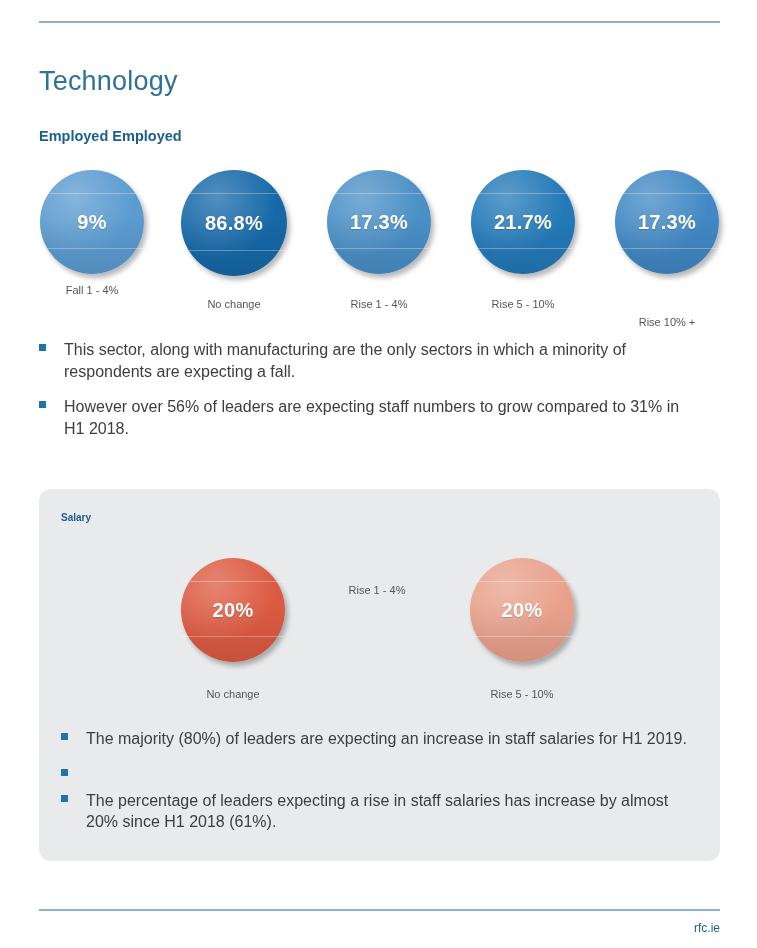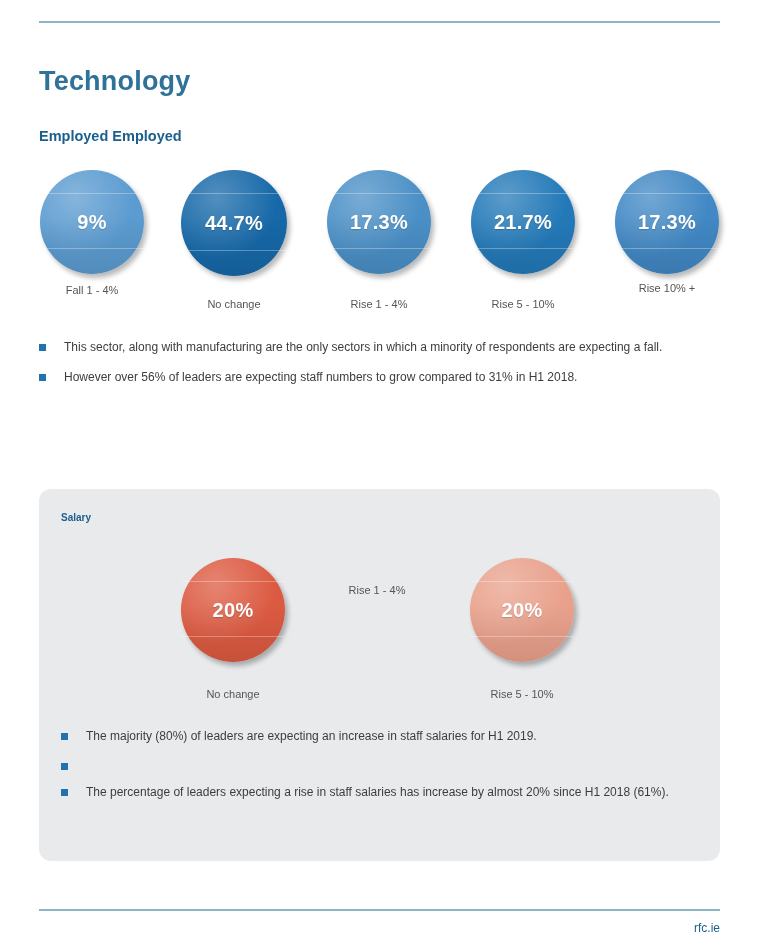--- a/index.html
+++ b/index.html
@@ -38,21 +38,21 @@
     height: 2px;
     background: #8fb3c7;
   }
 
   
   .section-title {
     position: absolute;
     left: 39px;
     top: 66px;
     font-size: 27px;
-    font-weight: 700;
+    font-weight: 400;
     letter-spacing: 0.2px;
     color: #2e7199;
   }
   .sub-title {
     position: absolute;
     left: 39px;
     top: 128px;
     font-size: 14.5px;
     font-weight: bold;
     color: #1a5f8e;
@@ -120,21 +120,21 @@
   }
   .bullet-marker {
     width: 7px;
     height: 7px;
     background: #2372b0;
     margin-top: 5px;
     margin-right: 18px;
     flex: 0 0 auto;
   }
   .bullet-text {
-    font-size: 12px;
+    font-size: 16px;
     line-height: 1.35;
     color: #3d3d3d;
   }
 
   
   .panel {
     position: absolute;
     left: 39px;
     top: 489px;
     width: 681px;
@@ -175,41 +175,41 @@
 
   <div class="circle-row" id="leaders-row" style="top:170px;">
       <div class="bubble-wrap" style="left: 40px; top: 0px; width: 104px;">
         <div class="bubble" style="width: 104px; height: 104px; background: radial-gradient(circle at 34% 26%, rgba(255, 255, 255, 0.26), rgba(255, 255, 255, 0) 58%), linear-gradient(rgb(91, 155, 208) 0%, rgb(91, 155, 208) 45%, rgb(82, 140, 187) 100%);">
           <span class="bubble-value">9%</span>
         </div>
         <div class="bubble-label" style="margin-top: 10px;">Fall 1 - 4%</div>
       </div>
       <div class="bubble-wrap" style="left: 181px; top: 0px; width: 106px;">
         <div class="bubble" style="width: 106px; height: 106px; background: radial-gradient(circle at 34% 26%, rgba(255, 255, 255, 0.26), rgba(255, 255, 255, 0) 58%), linear-gradient(rgb(22, 104, 168) 0%, rgb(22, 104, 168) 45%, rgb(20, 94, 151) 100%);">
-          <span class="bubble-value">44.7%</span>
+          <span class="bubble-value">86.8%</span>
         </div>
         <div class="bubble-label" style="margin-top: 22px;">No change</div>
       </div>
       <div class="bubble-wrap" style="left: 327px; top: 0px; width: 104px;">
         <div class="bubble" style="width: 104px; height: 104px; background: radial-gradient(circle at 34% 26%, rgba(255, 255, 255, 0.26), rgba(255, 255, 255, 0) 58%), linear-gradient(rgb(74, 143, 198) 0%, rgb(74, 143, 198) 45%, rgb(67, 129, 178) 100%);">
           <span class="bubble-value">17.3%</span>
         </div>
         <div class="bubble-label" style="margin-top: 24px;">Rise 1 - 4%</div>
       </div>
       <div class="bubble-wrap" style="left: 471px; top: 0px; width: 104px;">
         <div class="bubble" style="width: 104px; height: 104px; background: radial-gradient(circle at 34% 26%, rgba(255, 255, 255, 0.26), rgba(255, 255, 255, 0) 58%), linear-gradient(rgb(35, 121, 184) 0%, rgb(35, 121, 184) 45%, rgb(32, 109, 166) 100%);">
           <span class="bubble-value">21.7%</span>
         </div>
         <div class="bubble-label" style="margin-top: 24px;">Rise 5 - 10%</div>
       </div>
       <div class="bubble-wrap" style="left: 615px; top: 0px; width: 104px;">
         <div class="bubble" style="width: 104px; height: 104px; background: radial-gradient(circle at 34% 26%, rgba(255, 255, 255, 0.26), rgba(255, 255, 255, 0) 58%), linear-gradient(rgb(65, 136, 196) 0%, rgb(65, 136, 196) 45%, rgb(59, 122, 176) 100%);">
           <span class="bubble-value">17.3%</span>
         </div>
-        <div class="bubble-label" style="margin-top: 8px;">Rise 10% +</div>
+        <div class="bubble-label" style="margin-top: 42px;">Rise 10% +</div>
       </div>
     </div>
 
   <div class="bullet-list" id="leaders-bullets" style="top:339px;width:660px;">
       <div class="bullet-item">
         <span class="bullet-marker"></span>
         <span class="bullet-text">This sector, along with manufacturing are the only sectors in which a minority of respondents are expecting a fall.</span>
       </div>
       <div class="bullet-item">
         <span class="bullet-marker"></span>

